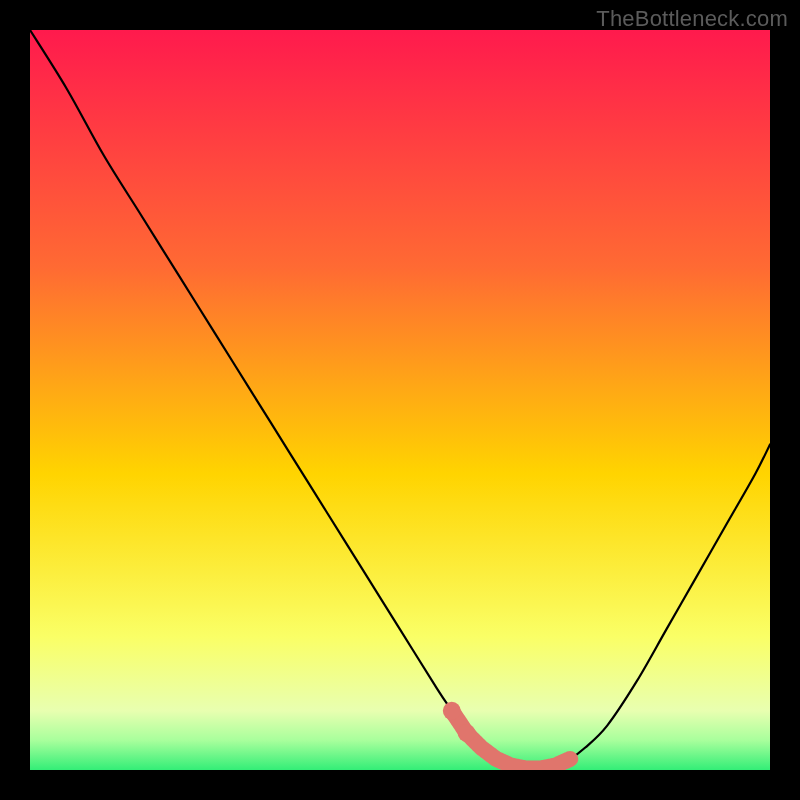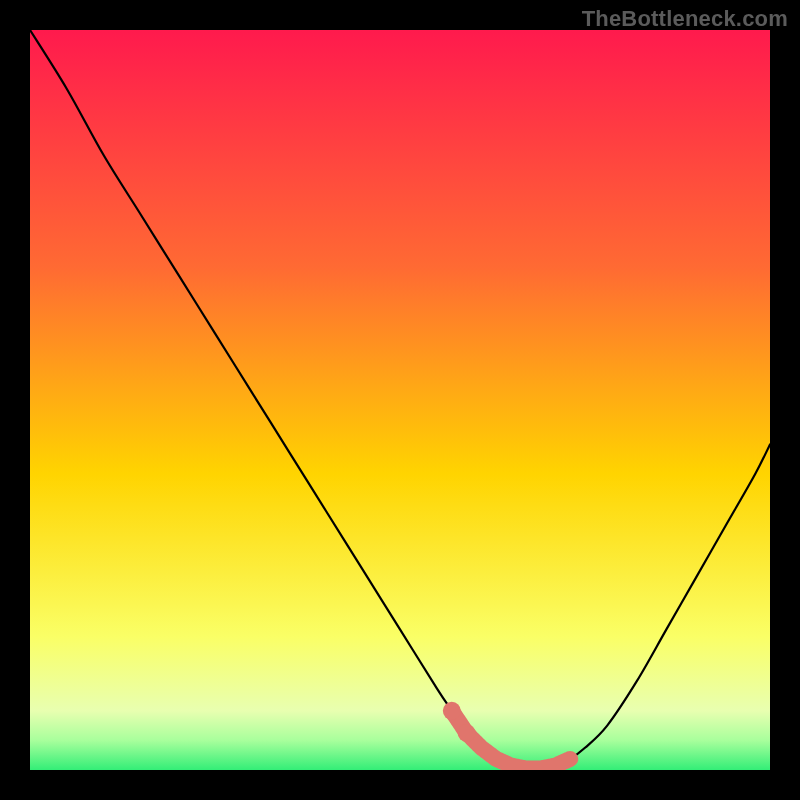--- a/index.html
+++ b/index.html
@@ -16,21 +16,21 @@
     width: 800px;
     height: 800px;
     background: #000;
   }
   .watermark {
     position: absolute;
     top: 6px;
     right: 12px;
     color: #5b5b5b;
     font-size: 22px;
-    font-weight: 700;
+    font-weight: 400;
     letter-spacing: 0.2px;
   }
   .plot {
     position: absolute;
     left: 30px;
     top: 30px;
     width: 740px;
     height: 740px;
   }
   .plot svg {

